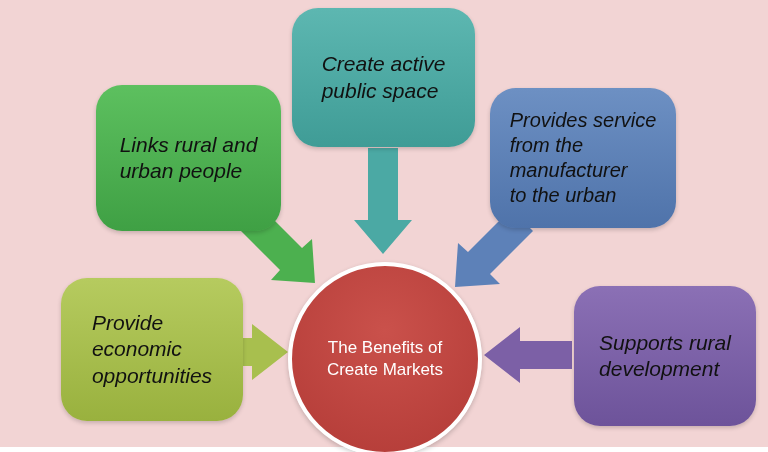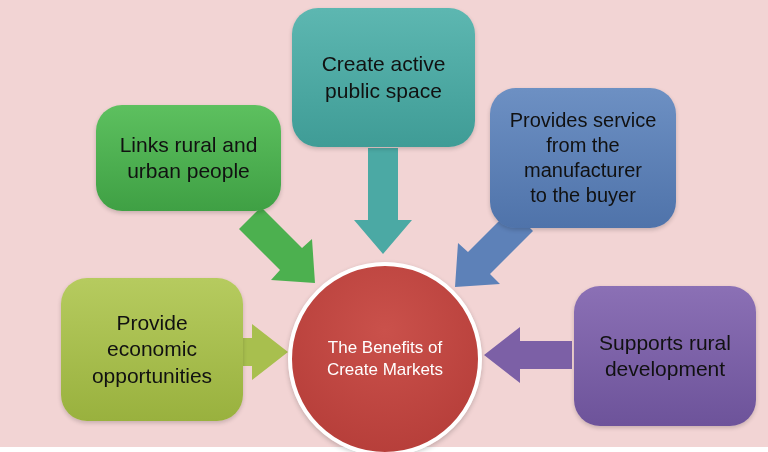--- a/index.html
+++ b/index.html
@@ -4,26 +4,26 @@
 <style>
   html, body { margin:0; padding:0; background:#ffffff; }
   .stage {
     position:relative; width:768px; height:452px; overflow:hidden;
     background:#ffffff; font-family:"Liberation Sans", sans-serif;
   }
   .bg { position:absolute; left:0; top:0; width:768px; height:447px; background:#f2d4d4; }
   .arrows { position:absolute; left:0; top:0; width:768px; height:452px; pointer-events:none; z-index:1; }
   .node {
     position:absolute; z-index:2; border-radius:26px; box-sizing:border-box;
-    display:flex; align-items:center; justify-content:center; text-align:center;
+    display:flex; align-items:center; justify-content:center; text-align:left;
     color:#111111; font-size:21px; line-height:1.25; padding:8px;
-    white-space:pre-line; box-shadow:0 2px 4px rgba(0,0,0,0.18);
+    white-space:pre-line; box-shadow:0 2px 4px rgba(0,0,0,0.18);font-style:italic;
   }
   .node-teal   { left:292px; top:8px;   width:183px; height:139px; background:linear-gradient(#5db7b1, #3f9c96); }
-  .node-green  { left:96px;  top:85px;  width:185px; height:106px; background:linear-gradient(#5dc05f, #3fa044);margin-top:20px; }
+  .node-green  { left:96px;  top:85px;  width:185px; height:146px; background:linear-gradient(#5dc05f, #3fa044); }
   .node-blue   { left:490px; top:88px;  width:186px; height:140px; background:linear-gradient(#6d90c3, #4f73aa); font-size:20px; }
   .node-ygreen { left:14px;  top:278px; width:182px; height:143px; background:linear-gradient(#b6cb5f, #99b13e);margin-left:47px; }
   .node-purple { left:574px; top:286px; width:182px; height:140px; background:linear-gradient(#8b70b5, #6d539a); }
   .hub {
     position:absolute; z-index:2; left:288px; top:262px; width:194px; height:194px;
     border-radius:50%; border:4px solid #ffffff; box-sizing:border-box;
     background:radial-gradient(circle at 50% 35%, #ca514b, #b23a36);
     display:flex; align-items:center; justify-content:center; text-align:center;
     color:#ffffff; font-size:17px; line-height:1.3; white-space:pre-line;
     box-shadow:0 2px 5px rgba(0,0,0,0.2);
@@ -51,21 +51,21 @@
 
   <div class="node node-green">
     <span>Links rural and
 urban people</span>
   </div>
 
   <div class="node node-blue">
     <span>Provides service
 from the
 manufacturer
-to the buyer</span>
+to the urban</span>
   </div>
 
   <div class="node node-ygreen">
     <span>Provide
 economic
 opportunities</span>
   </div>
 
   <div class="node node-purple">
     <span>Supports rural

